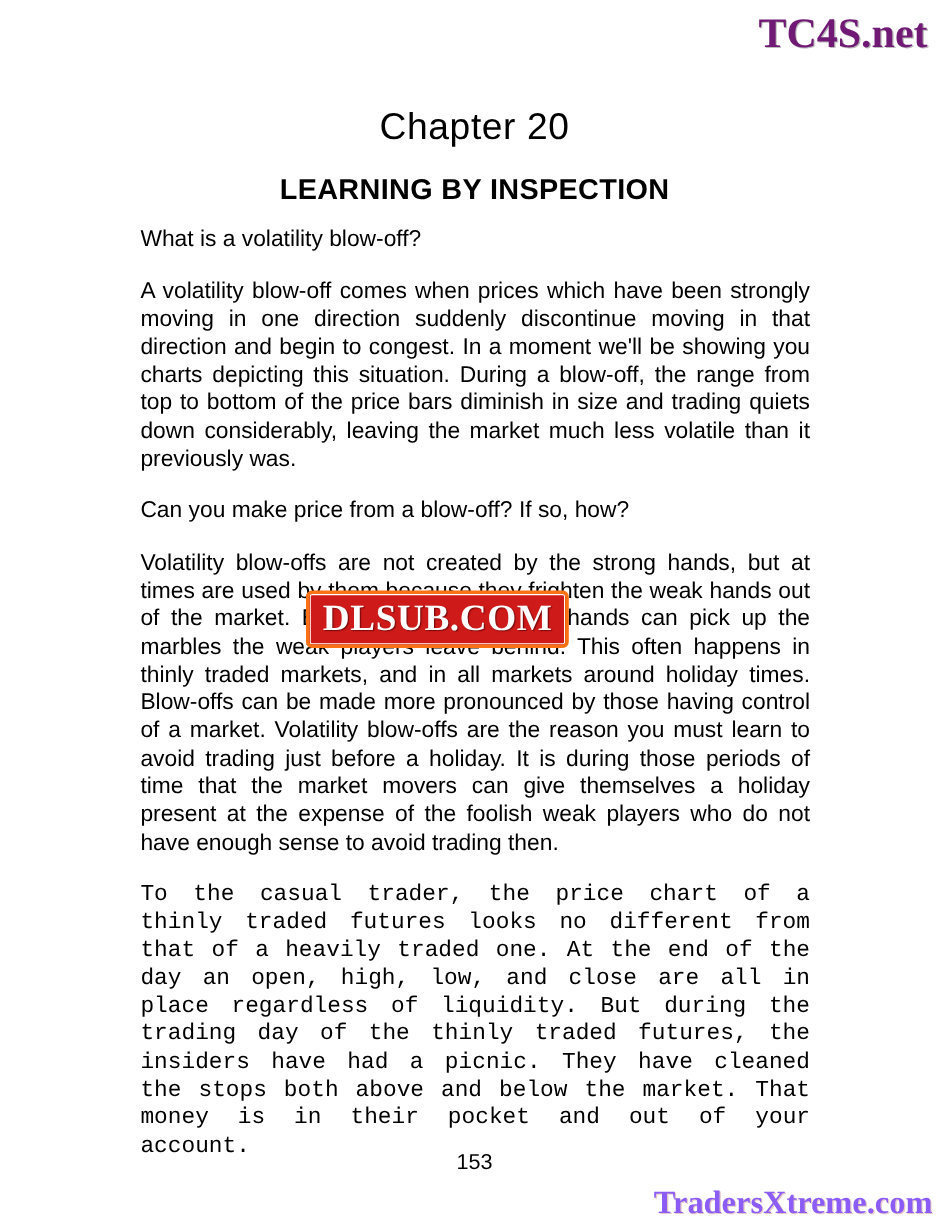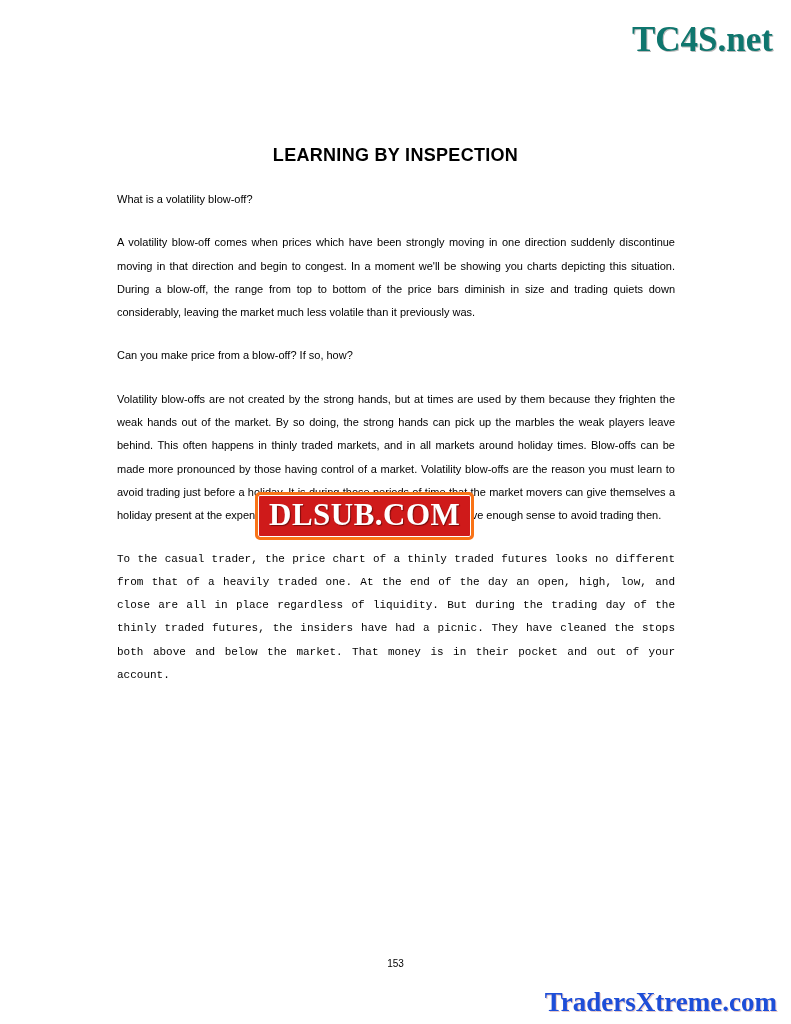--- a/index.html
+++ b/index.html
@@ -24,66 +24,65 @@
   }
 
   
   .top-watermark {
     position: absolute;
     top: 8px;
     right: 18px;
     font-family: "Liberation Serif", serif;
     font-size: 35px;
     font-weight: bold;
-    color: #0f766e;
+    color: #701a75;
     letter-spacing: 0px;
     text-shadow: 1px 1px 0 #bbbbbb;
-    margin-top: 12px;
   }
 
   
   .bottom-watermark {
     position: absolute;
     bottom: 6px;
     right: 14px;
     font-family: "Liberation Serif", serif;
     font-size: 27px;
     font-weight: bold;
-    color: #1d4ed8;
+    color: #8b5cf6;
     text-shadow: 1px 1px 0 #e7c9c9;
   }
 
   .chapter-title {
     position: absolute;
     top: 88px;
     left: 0;
     width: 791px;
     text-align: center;
     font-size: 31px;
     font-weight: normal;
     letter-spacing: 0.5px;
   }
 
   .chapter-subtitle {
     position: absolute;
     top: 145px;
     left: 0;
     width: 791px;
     text-align: center;
-    font-size: 18px;
+    font-size: 24px;
     font-weight: bold;
     letter-spacing: 0.3px;
   }
 
   .body-text {
     position: absolute;
     top: 188px;
     left: 117px;
     width: 558px;
-    font-size: 11px;
+    font-size: 19px;
     line-height: 23.3px;
   }
 
   .body-text p {
     margin: 0 0 20px 0;
     text-align: justify;
   }
   .body-text p.nojustify {
     text-align: left;
   }
@@ -91,21 +90,21 @@
     margin-bottom: 0;
     font-family: Liberation Mono, monospace;
   }
 
   .page-number {
     position: absolute;
     top: 958px;
     left: 0;
     width: 791px;
     text-align: center;
-    font-size: 10px;
+    font-size: 18px;
   }
 
   
   .stamp {
     position: absolute;
     top: 492px;
     left: 255px;
     font-family: "Liberation Serif", serif;
     font-size: 31px;
     font-weight: bold;
@@ -120,20 +119,21 @@
     white-space: nowrap;
   }
 </style>
 </head>
 <body>
 
 <div class="page">
 
   <div class="top-watermark">TC4S.net</div>
 
+  <div class="chapter-title">Chapter 20</div>
 
   <div class="chapter-subtitle">LEARNING BY INSPECTION</div>
 
   <div class="body-text">
     <p class="nojustify">What  is a volatility blow-off?</p>
     <p>A volatility blow-off comes when prices which have been strongly moving in one direction suddenly discontinue moving in that direction and begin to congest. In a moment we'll be showing you charts depicting this situation. During a blow-off, the range from top to bottom of the price bars diminish in size and trading quiets down considerably, leaving the market much less volatile than it previously was.</p>
     <p class="nojustify">Can you make price from a blow-off?  If so, how?</p>
     <p>Volatility blow-offs are not created by the strong hands, but at times are used by them because they frighten the weak hands out of the market.   By so doing, the strong hands can pick up the marbles the weak players leave behind.  This often happens in thinly traded markets, and in all markets around holiday times.  Blow-offs can be made more pronounced by those having control of a market.  Volatility blow-offs are the reason you must learn to avoid trading just before a holiday.   It is during those periods of time that the market movers can give themselves a holiday present at the expense of the foolish weak players who do not have enough sense to avoid trading then.</p>
     <p>To the casual trader, the price chart of a thinly traded futures looks no different from that of a heavily traded one.  At the end of the day an open, high, low, and close are all in place regardless of liquidity.  But during the trading day of the thinly traded futures, the insiders have had a picnic.  They have cleaned the stops both above and below the market.  That money is in their pocket and out of your account.</p>
   </div>

